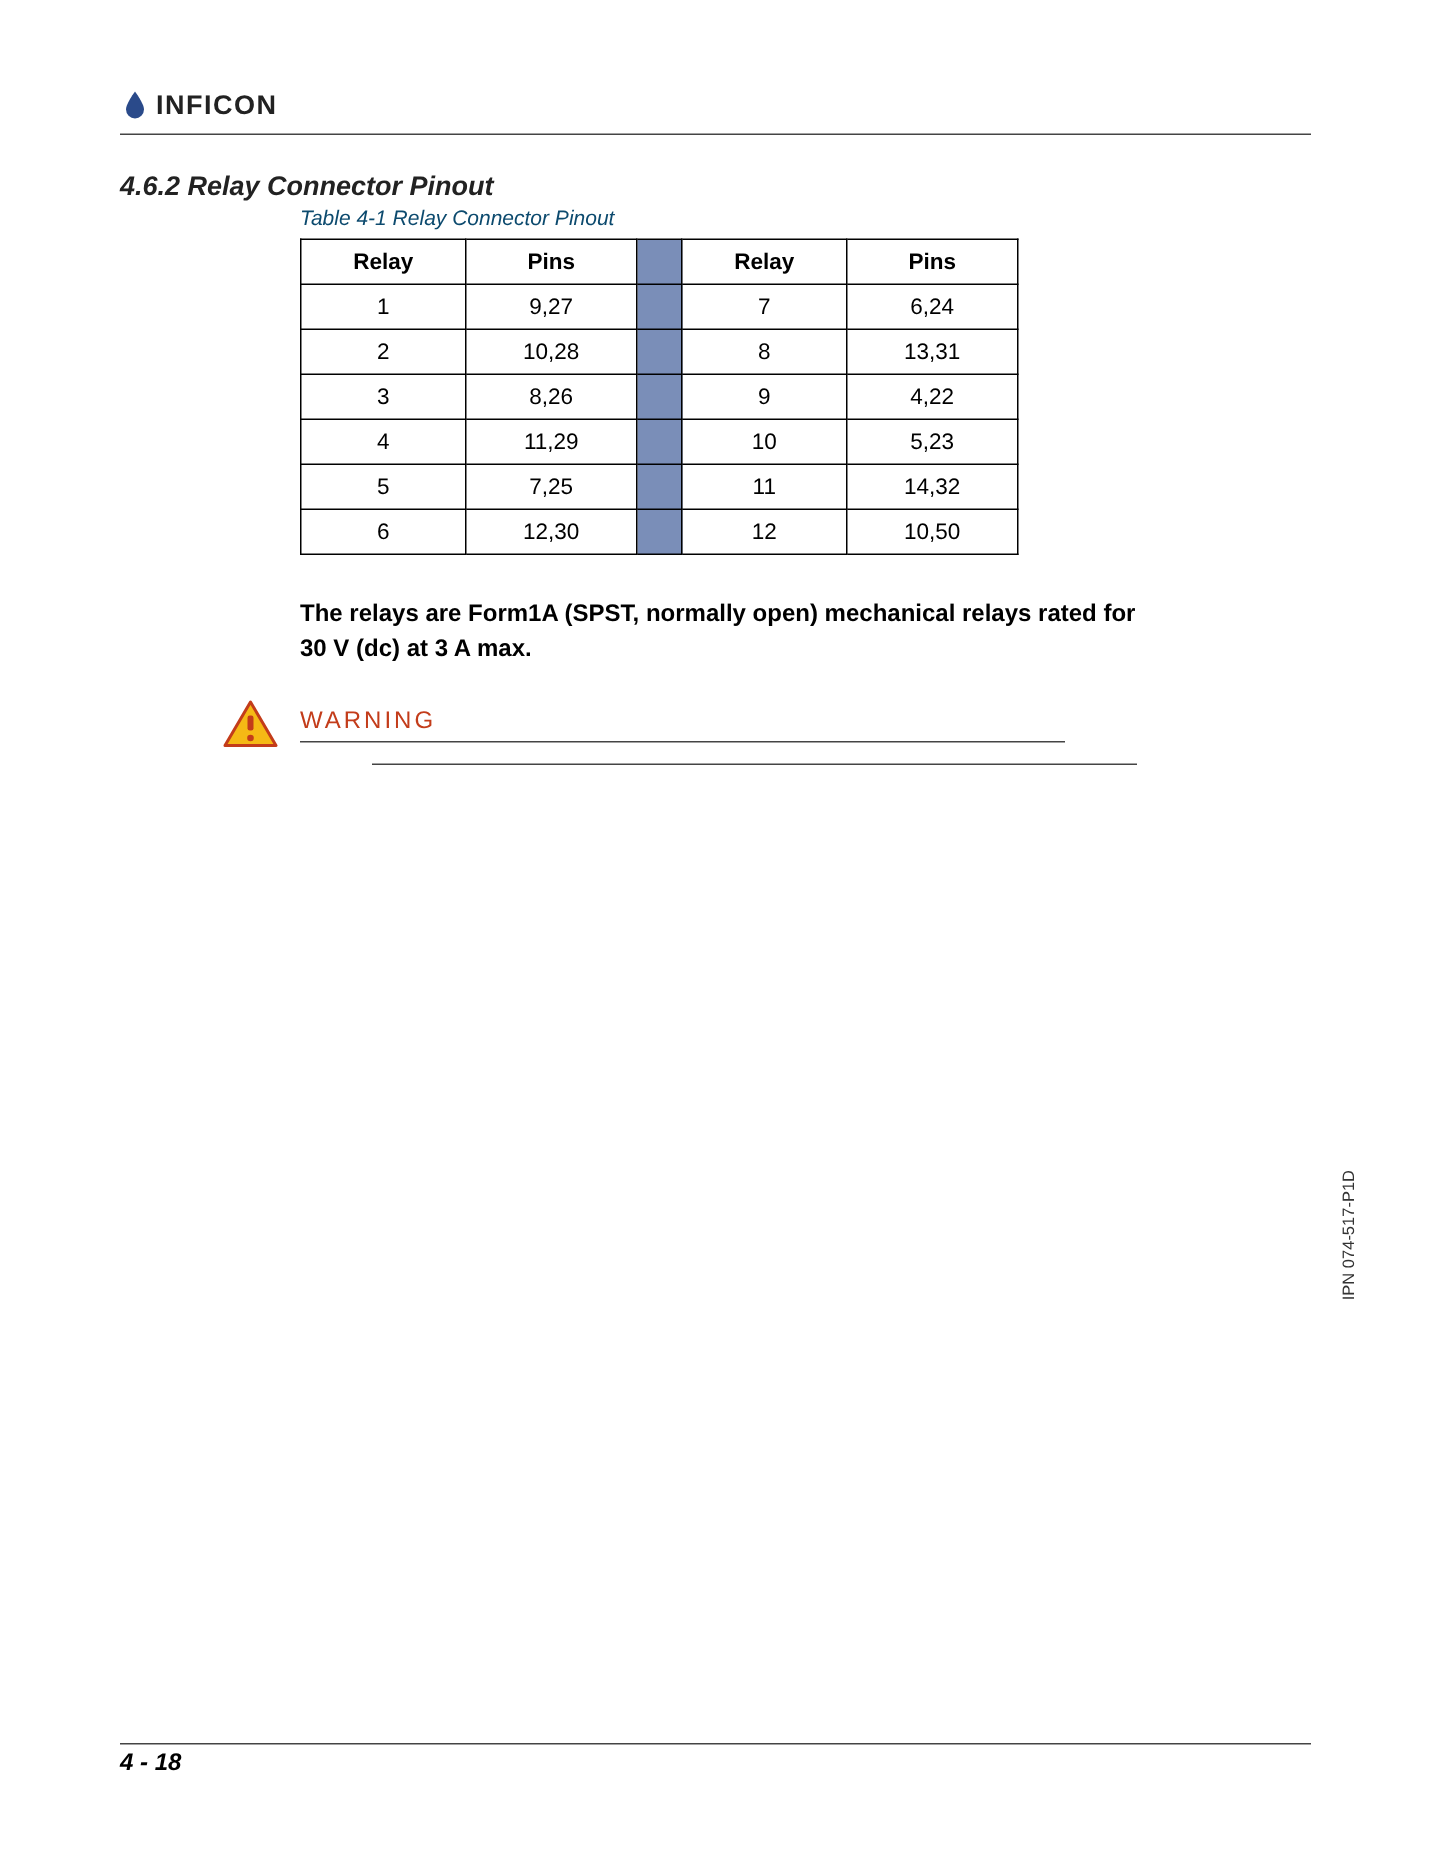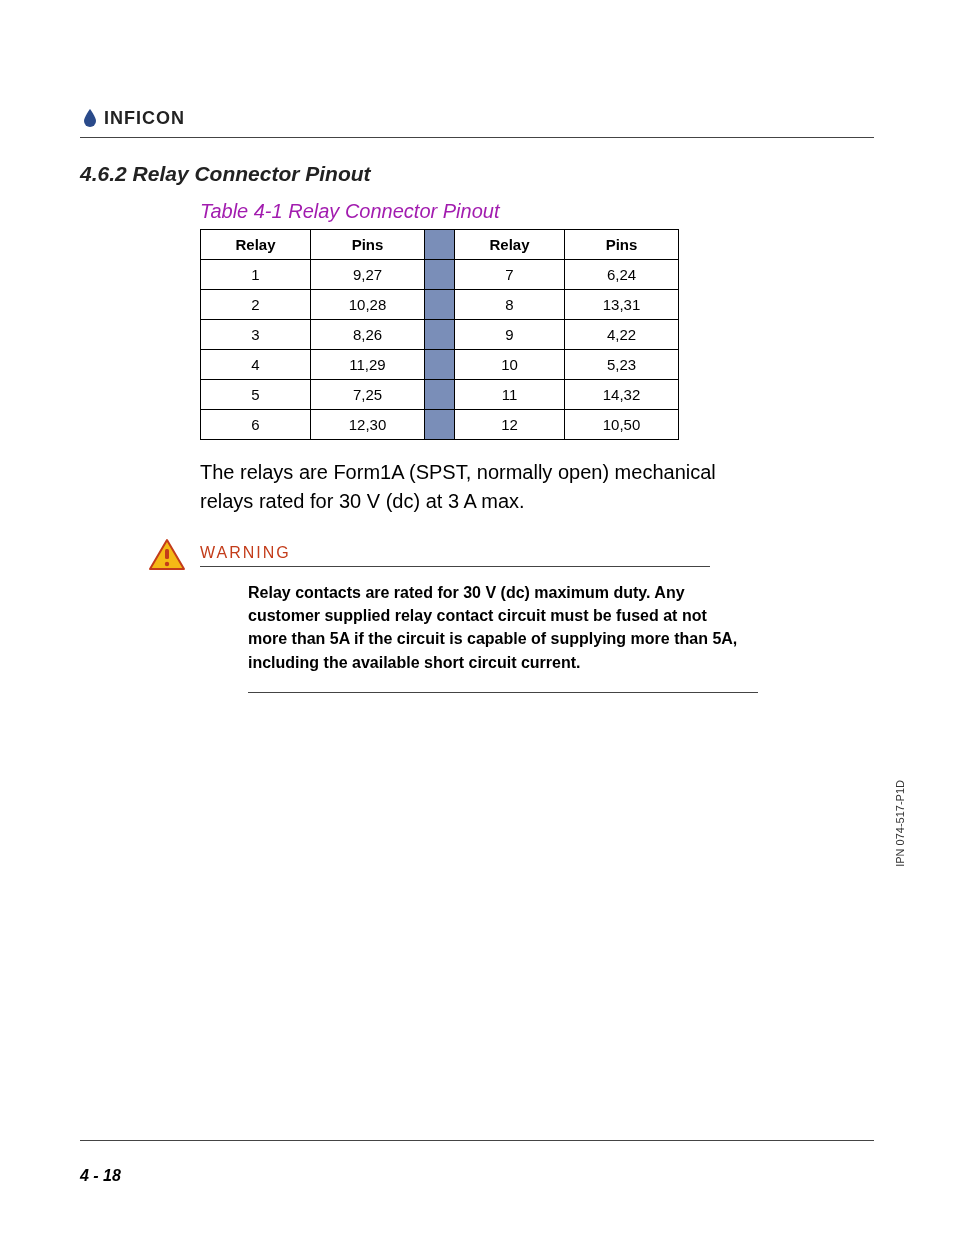--- a/index.html
+++ b/index.html
@@ -17,47 +17,46 @@
     align-items: flex-end;
     gap: 16px;
     padding-bottom: 8px;
     border-bottom: 1.5px solid #444;
     margin-bottom: 24px;
   }
   .logo {
     display: flex;
     align-items: flex-start;
     gap: 4px;
-    margin-top: 48px;
   }
   .logo svg { flex: 0 0 auto; }
   .logo-text {
     font-weight: 700;
     font-size: 18px;
     letter-spacing: 1px;
     color: #222;
   }
   .manual-title {
     font-style: italic;
     font-weight: 700;
     font-size: 14.5px;
     color: #333;
     padding-bottom: 2px;
   }
   .section-heading {
     font-style: italic;
     font-weight: 700;
-    font-size: 21px;
+    font-size: 18px;
     color: #222;
-    margin-bottom: 14px;
+    margin-bottom: 2px;
   }
   .table-caption {
     font-style: italic;
-    font-size: 20px;
-    color: #a21caf;
+    font-size: 14px;
+    color: #0c4a6e;
     margin-left: 120px;
     margin-bottom: 6px;
   }
   .pinout-table {
     margin-left: 120px;
     border-collapse: collapse;
     font-size: 15px;
   }
   .pinout-table th, .pinout-table td {
     border: 1px solid #000;
@@ -68,24 +67,25 @@
   .pinout-table th {
     font-weight: 700;
     background: #fff;
   }
   .col-relay { width: 110px; margin-top: 46px; }
   .col-pins  { width: 114px; }
   .col-gap   { width: 30px; background: #7a8eb8; border-top:1px solid #000; border-bottom:1px solid #000;}
   .pinout-table tr:first-child .col-gap { background:#7a8eb8; }
   .body-text {
     margin-left: 120px;
-    margin-top: 18px;
-    font-size: 20px;
+    margin-top: 28px;
+    font-size: 16px;
     line-height: 1.45;
     max-width: 560px;
+    font-weight: bold;
   }
   .warning-block {
     margin-left: 120px;
     margin-top: 28px;
     position: relative;
   }
   .warning-icon {
     position: absolute;
     left: -52px;
     top: -6px;
@@ -116,21 +116,21 @@
     border-top: 1.5px solid #444;
     width: 510px;
     margin-left: 48px;
   }
   .footer {
     position: absolute;
     bottom: 50px;
     left: 80px;
     right: 80px;
     border-top: 1.5px solid #444;
-    padding-top: 26px;
+    padding-top: 4px;
   }
   .page-number {
     font-style: italic;
     font-weight: 700;
     font-size: 16px;
   }
   .side-code {
     position: absolute;
     right: 60px;
     top: 780px;
@@ -215,21 +215,20 @@
 <div class="warning-block">
   <div class="warning-icon">
     <svg width="38" height="34" viewBox="0 0 38 34">
       <path d="M19 2 L36 31 L2 31 Z" fill="#f5b915" stroke="#c33c1a" stroke-width="2" stroke-linejoin="round"></path>
       <rect x="17" y="11" width="4" height="10" rx="1.5" fill="#c33c1a"></rect>
       <circle cx="19" cy="26" r="2.2" fill="#c33c1a"></circle>
     </svg>
   </div>
   <div class="warning-label">WARNING</div>
   <hr class="warning-rule">
-  <p class="warning-text">Relay contacts are rated for 30 V (dc) maximum duty. Any customer supplied relay contact circuit must be fused at not more than 5A if the circuit is capable of supplying more than 5A, including the available short circuit current.</p>
   <hr class="warning-rule-bottom">
 </div>
 
 <div class="side-code">IPN 074-517-P1D</div>
 
 <div class="footer">
   <span class="page-number">4 - 18</span>
 </div>
 
 </body></html>

